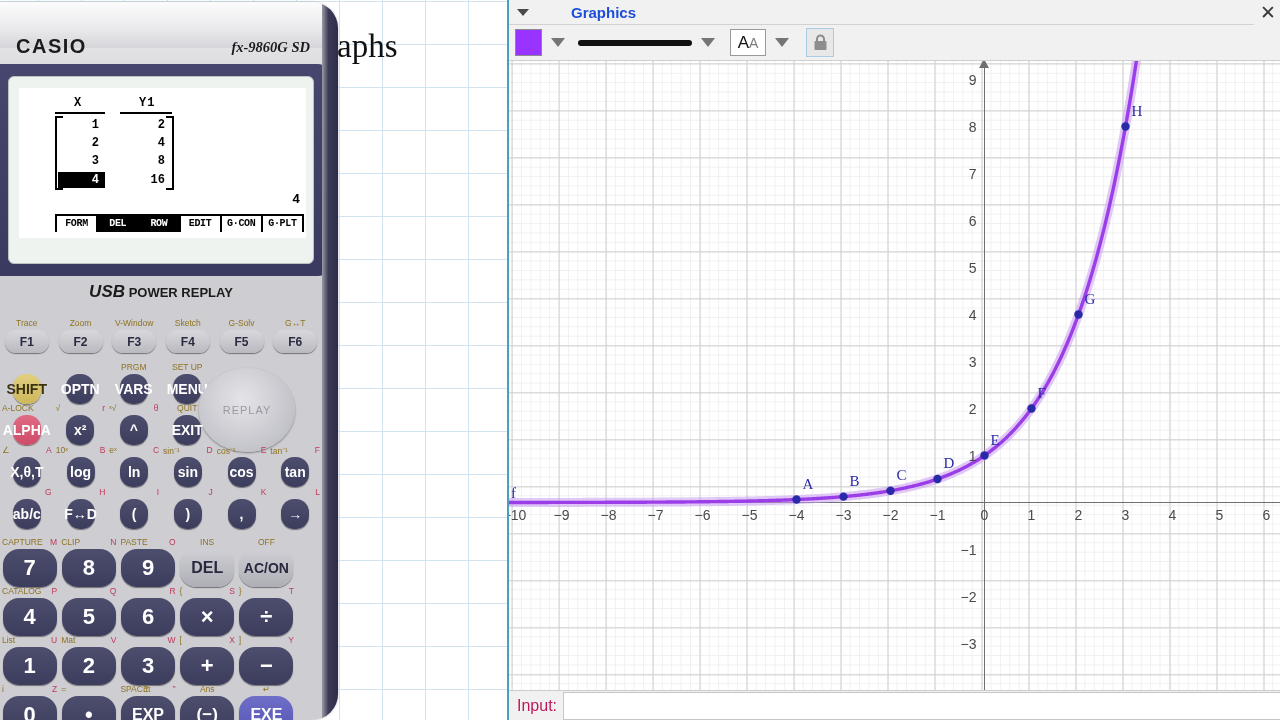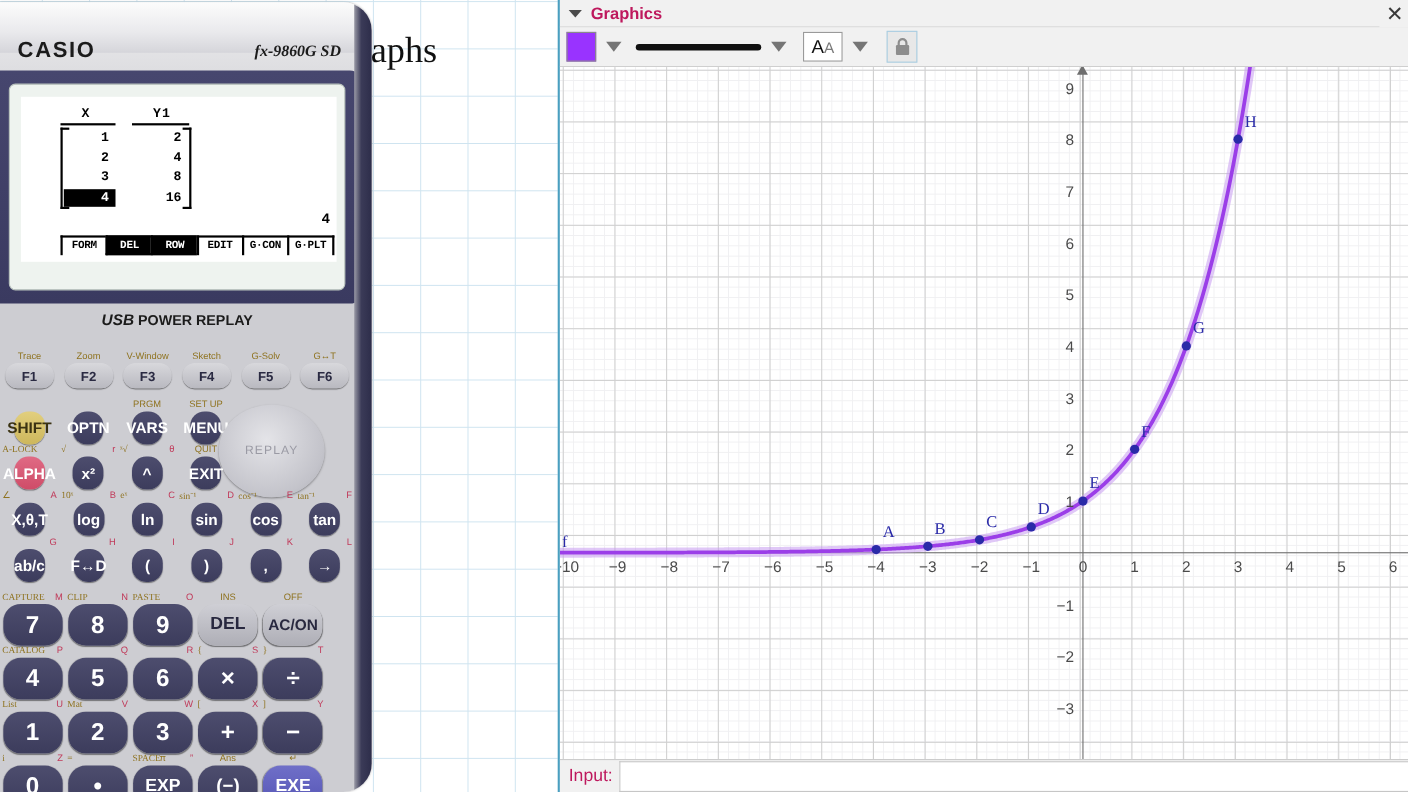--- a/index.html
+++ b/index.html
@@ -113,21 +113,21 @@
     text-align: center; line-height: 15px;
     border-top: 2px solid #000; border-left: 2px solid #000;
     color: #000; background: #fff; font-family: "Liberation Mono", monospace;
   }
   .fkey.inv { background: #000; color: #fff; border-bottom: 2px solid #000; }
   .fkey:last-child { border-right: 2px solid #000; }
   .usb-line {
     position: absolute; left: 0; top: 280px; width: 322px;
     text-align: center; font-size: 13px; color: #1b1b1b; font-weight: bold;
   }
-  .usb-line i { font-style: italic; font-size: 14px; }
+  .usb-line i { font-style: italic; font-size: 17px; }
 
   .keypad { position: absolute; left: 0; top: 310px; width: 322px; height: 410px; }
   .krow { position: absolute; left: 0; width: 322px; display: flex; }
   .kcell { position: relative; flex: 1; display: flex; justify-content: center; }
   .key {
     color: #fff; font-size: 13px; font-weight: bold; text-align: center;
     display: flex; align-items: center; justify-content: center;
     background: linear-gradient(to bottom, #4d4d6e, #3c3c5c);
     border-radius: 13px; box-shadow: 0 1px 1px rgba(0,0,0,.45);
     font-family: "Liberation Sans", sans-serif;
@@ -139,21 +139,21 @@
   .key.med { width: 28px; height: 30px; font-size: 14px; }
   .key.num { width: 54px; height: 38px; font-size: 22px; border-radius: 16px; }
   .key.gray { background: linear-gradient(to bottom, #cfcfd5, #aeaeb6); color: #28283f; }
   .key.shift { background: linear-gradient(to bottom, #e2cf7e, #cdb75c); color: #3a3212; }
   .key.alpha { background: linear-gradient(to bottom, #e06a84, #cf4c68); color: #fff; }
   .key.exe { background: linear-gradient(to bottom, #6f6fc8, #5555b5); }
   .klabel {
     position: absolute; top: -12px; font-size: 8.5px; white-space: nowrap;
     font-family: "Liberation Sans", sans-serif;
   }
-  .klabel.l { left: 2px; color: #8f7320; font-family: Liberation Serif, serif; }
+  .klabel.l { left: 2px; color: #8f7320; }
   .klabel.r { right: 2px; color: #c03a5a; }
   .klabel.c { left: 50%; transform: translateX(-50%); color: #8f7320; }
   .replay {
     position: absolute; right: 27px; top: 56px; width: 96px; height: 84px;
     border-radius: 50%;
     background: radial-gradient(circle at 45% 38%, #e4e4e8, #c3c3ca 70%, #a9a9b2 100%);
     box-shadow: 0 1px 2px rgba(0,0,0,.4);
     color: #9a9aa4; font-size: 11px; letter-spacing: 1px;
     display: flex; align-items: center; justify-content: center;
   }
@@ -167,21 +167,21 @@
   .gheader {
     position: absolute; left: 0; top: 0; width: 773px; height: 25px;
     background: #f1f1f1; border-bottom: 1px solid #d2d2d2;
     display: flex; align-items: center;
   }
   .tri-down {
     width: 0; height: 0; margin-left: 8px; margin-right: 8px;
     border-left: 6px solid transparent; border-right: 6px solid transparent;
     border-top: 7px solid #4a4a4a;
   }
-  .gtitle { font-size: 15px; font-weight: bold; color: #be185d; }
+  .gtitle { font-size: 15px; font-weight: bold; color: #1d4ed8; margin-left: 34px; }
   .gclose {
     position: absolute; right: 0px; top: 0px; width: 28px; height: 25px;
     display: flex; align-items: center; justify-content: center;
     font-size: 19px; color: #3a3a3a; font-weight: 300; background: #f1f1f1;
   }
   .gtoolbar {
     position: absolute; left: 0; top: 25px; width: 773px; height: 36px;
     background: #f1f1f1; border-bottom: 1px solid #cfcfcf;
     display: flex; align-items: center; padding-left: 6px;
   }

